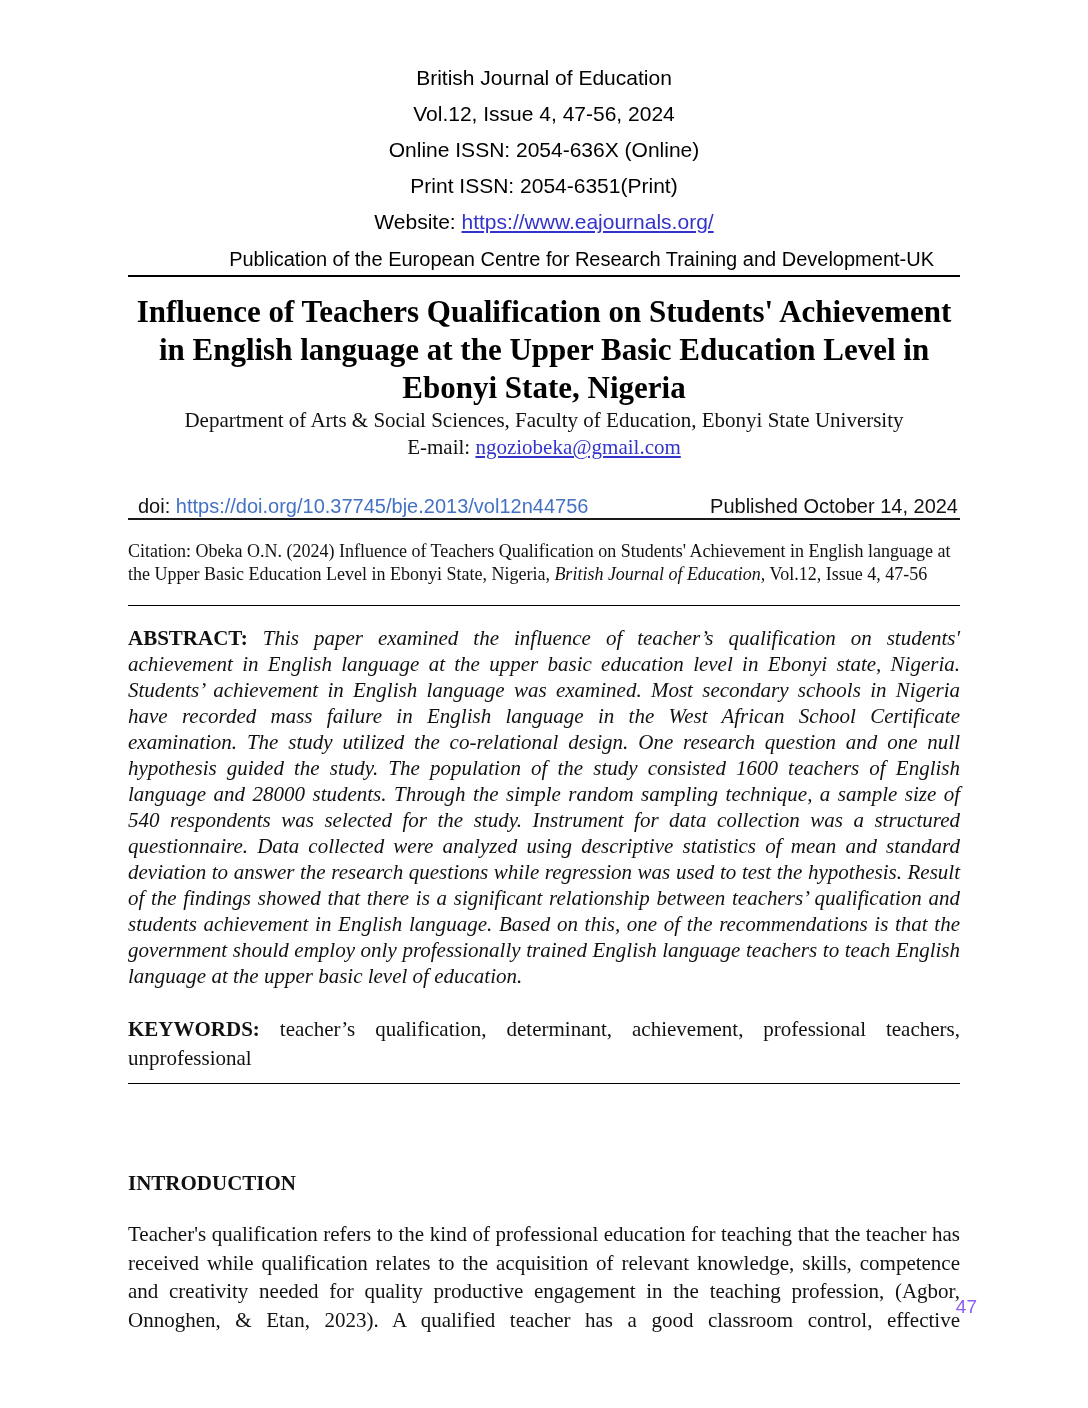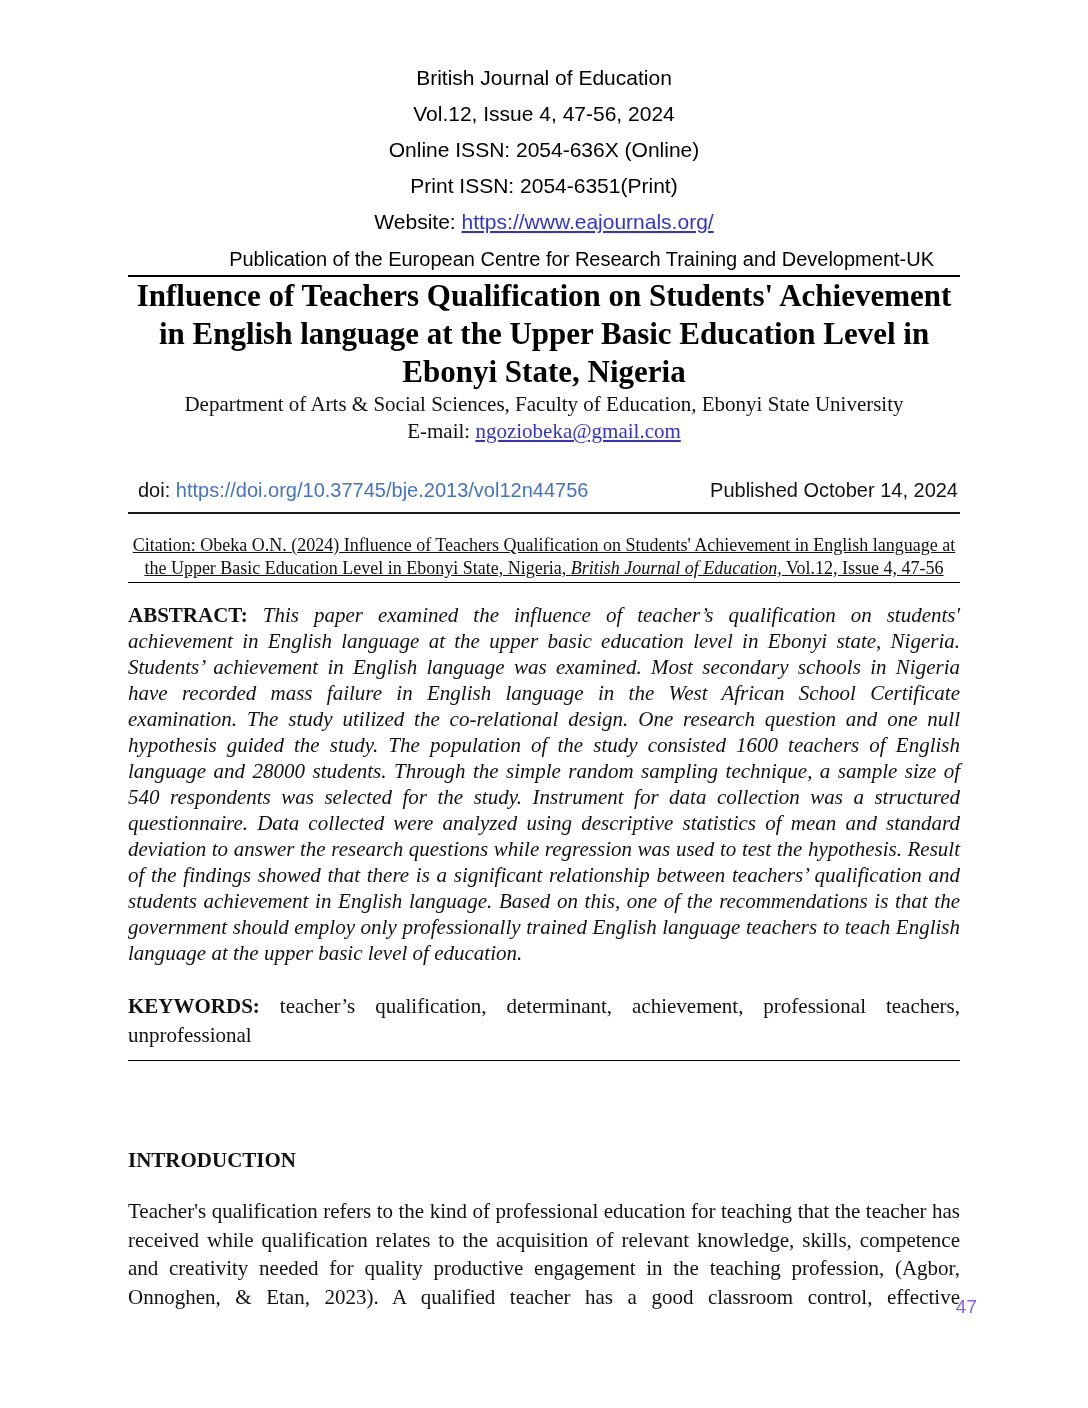--- a/index.html
+++ b/index.html
@@ -38,21 +38,21 @@
     text-align:right;
     font-size:20px;
     line-height:26px;
     margin-top:6px;
     padding:0 26px 3px 0;
     border-bottom:2px solid #000;
     white-space:nowrap;
   }
   
   .title{
-    margin-top:0;
+    margin-top:16px;
     text-align:center;
     font-size:31px;
     line-height:38px;
     font-weight:bold;
     color:#000;
   }
   .author{
     margin-top:30px;
     text-align:center;
     font-size:23px;
@@ -71,37 +71,36 @@
   }
   
   .doi-row{
     margin-top:33px;
     display:flex;
     justify-content:space-between;
     align-items:baseline;
     font-family:"Liberation Sans","DejaVu Sans",sans-serif;
     font-size:20px;
     line-height:24px;
-    padding:0 2px 10px 10px;
+    padding:0 2px 0 10px;
     border-bottom:2px solid #1a1a1a;
   }
   a.doi-link{
     color:var(--doi-blue);
     text-decoration:none;
     cursor:pointer;
   }
   
   .citation{
     margin-top:20px;
     font-size:18px;
     line-height:23px;
-    padding-bottom:2px;
+    padding-bottom:19px;
     border-bottom:1.5px solid #000;
-    text-align:center;
-    text-decoration:underline;
+    text-align:left;
   }
   .citation .italic{font-style:italic;}
   
   .abstract{
     margin-top:19px;
     font-size:21px;
     line-height:26px;
     text-align:justify;
     text-justify:inter-word;
   }

